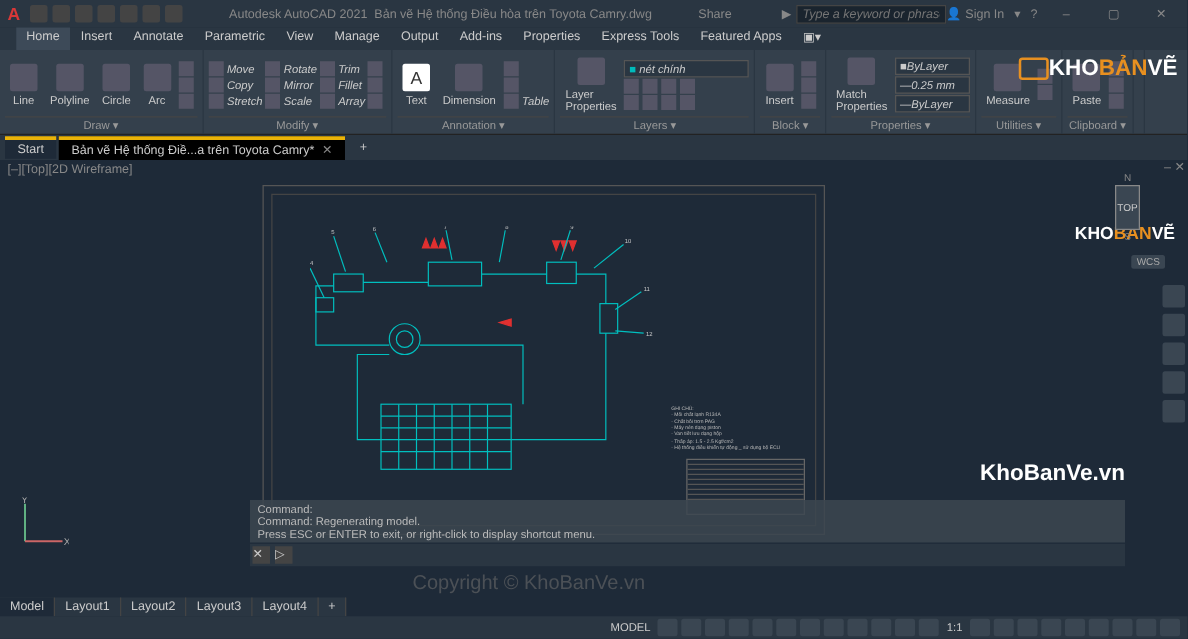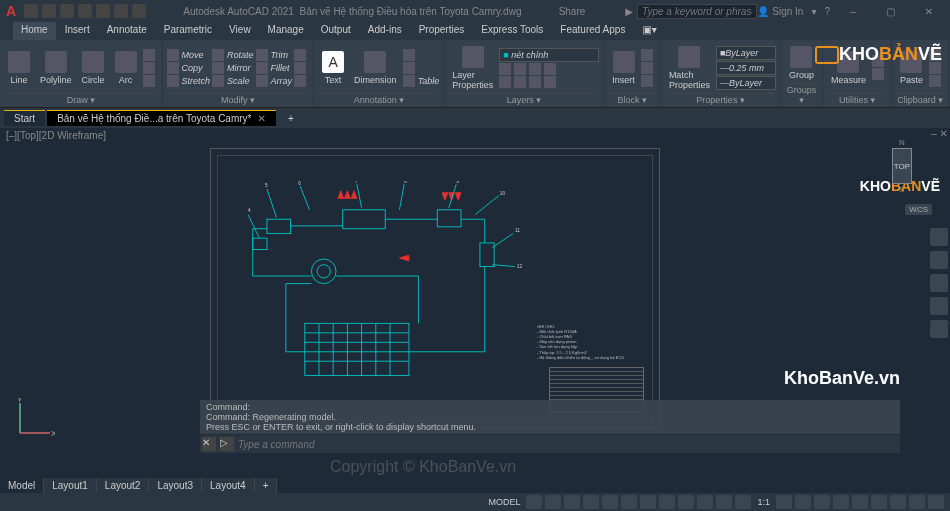--- a/index.html
+++ b/index.html
@@ -26,21 +26,21 @@
 .rcol{display:flex;flex-direction:column;gap:1px;font-style:italic;}
 .rrow{display:flex;align-items:center;font-size:9px;color:#ccc;white-space:nowrap;}
 .rrow .ico{width:12px;height:12px;background:#556;margin-right:3px;}
 .combo{background:#2a3642;border:1px solid #555;padding:0 3px;font-size:9px;color:#ccc;min-width:60px;height:14px;display:flex;align-items:center;}
 .khobanve-logo{position:absolute;right:8px;top:4px;font-size:18px;font-weight:bold;}
 .khobanve-logo .kho{color:#fff;}
 .khobanve-logo .ban{color:#e89020;}
 .khobanve-logo .ve{color:#fff;}
 .khobanve-logo .house{display:inline-block;width:24px;height:18px;border:2px solid #e89020;border-radius:3px;vertical-align:middle;position:relative;}
 .filetabs{height:20px;background:#2a3642;display:flex;align-items:center;padding-left:4px;gap:2px;}
-.filetab{background:#1e2a38;padding:2px 10px;font-size:10px;color:#ccc;border-top:1px solid #eab308;}
+.filetab{background:#1e2a38;padding:2px 10px;font-size:10px;color:#ccc;border-top:3px solid #eab308;}
 .filetab.active{background:#000000;}
 .filetab .close{margin-left:6px;color:#888;}
 .viewport{position:relative;height:330px;background:#1e2a38;}
 .vp-label{position:absolute;top:2px;left:6px;color:#888;font-size:10px;}
 .drawing{position:absolute;left:210px;top:20px;width:450px;height:280px;border:1px solid #555;}
 .drawing-inner{position:absolute;left:6px;top:6px;right:6px;bottom:6px;border:1px solid #444;}
 .schematic{position:absolute;left:30px;top:25px;right:120px;bottom:30px;}
 svg.sch{width:100%;height:100%;}
 .sch path,.sch rect,.sch line,.sch circle{stroke:#00bfbf;fill:none;stroke-width:1;}
 .sch .arr{fill:#e03030;stroke:#e03030;}
@@ -298,29 +298,20 @@
             <div class="combo">— <span>ByLayer</span></div>
           </div>
       </div>
     </div>
     <div class="panel-label">Properties ▾</div>
   </div>
   <div class="panel">
     <div class="panel-body">
       <div class="rbtn">
           <div class="ico"></div>
-          <div class="lbl">Group</div>
-        </div>
-    </div>
-    <div class="panel-label">Groups ▾</div>
-  </div>
-  <div class="panel">
-    <div class="panel-body">
-      <div class="rbtn">
-          <div class="ico"></div>
           <div class="lbl">Measure</div>
         </div>
       <div class="rcol">
           <div class="rrow">
             <div class="ico"></div>
           </div>
           <div class="rrow">
             <div class="ico"></div>
           </div>
         </div>
@@ -481,21 +472,20 @@
 
   <div class="cmdwin">
     <div class="cmdhist">
       <div>Command:</div>
       <div>Command: Regenerating model.</div>
       <div>Press ESC or ENTER to exit, or right-click to display shortcut menu.</div>
     </div>
     <div class="cmdline">
       <div class="ci">✕</div>
       <div class="ci">▷</div>
-      <input placeholder="Type a command" style="">
     </div>
   </div>
 
   <div class="wm2">Copyright © KhoBanVe.vn</div>
 </div>
 
 <div class="layouttabs">
   <div class="ltab active">Model</div>
   <div class="ltab">Layout1</div>
   <div class="ltab">Layout2</div>

